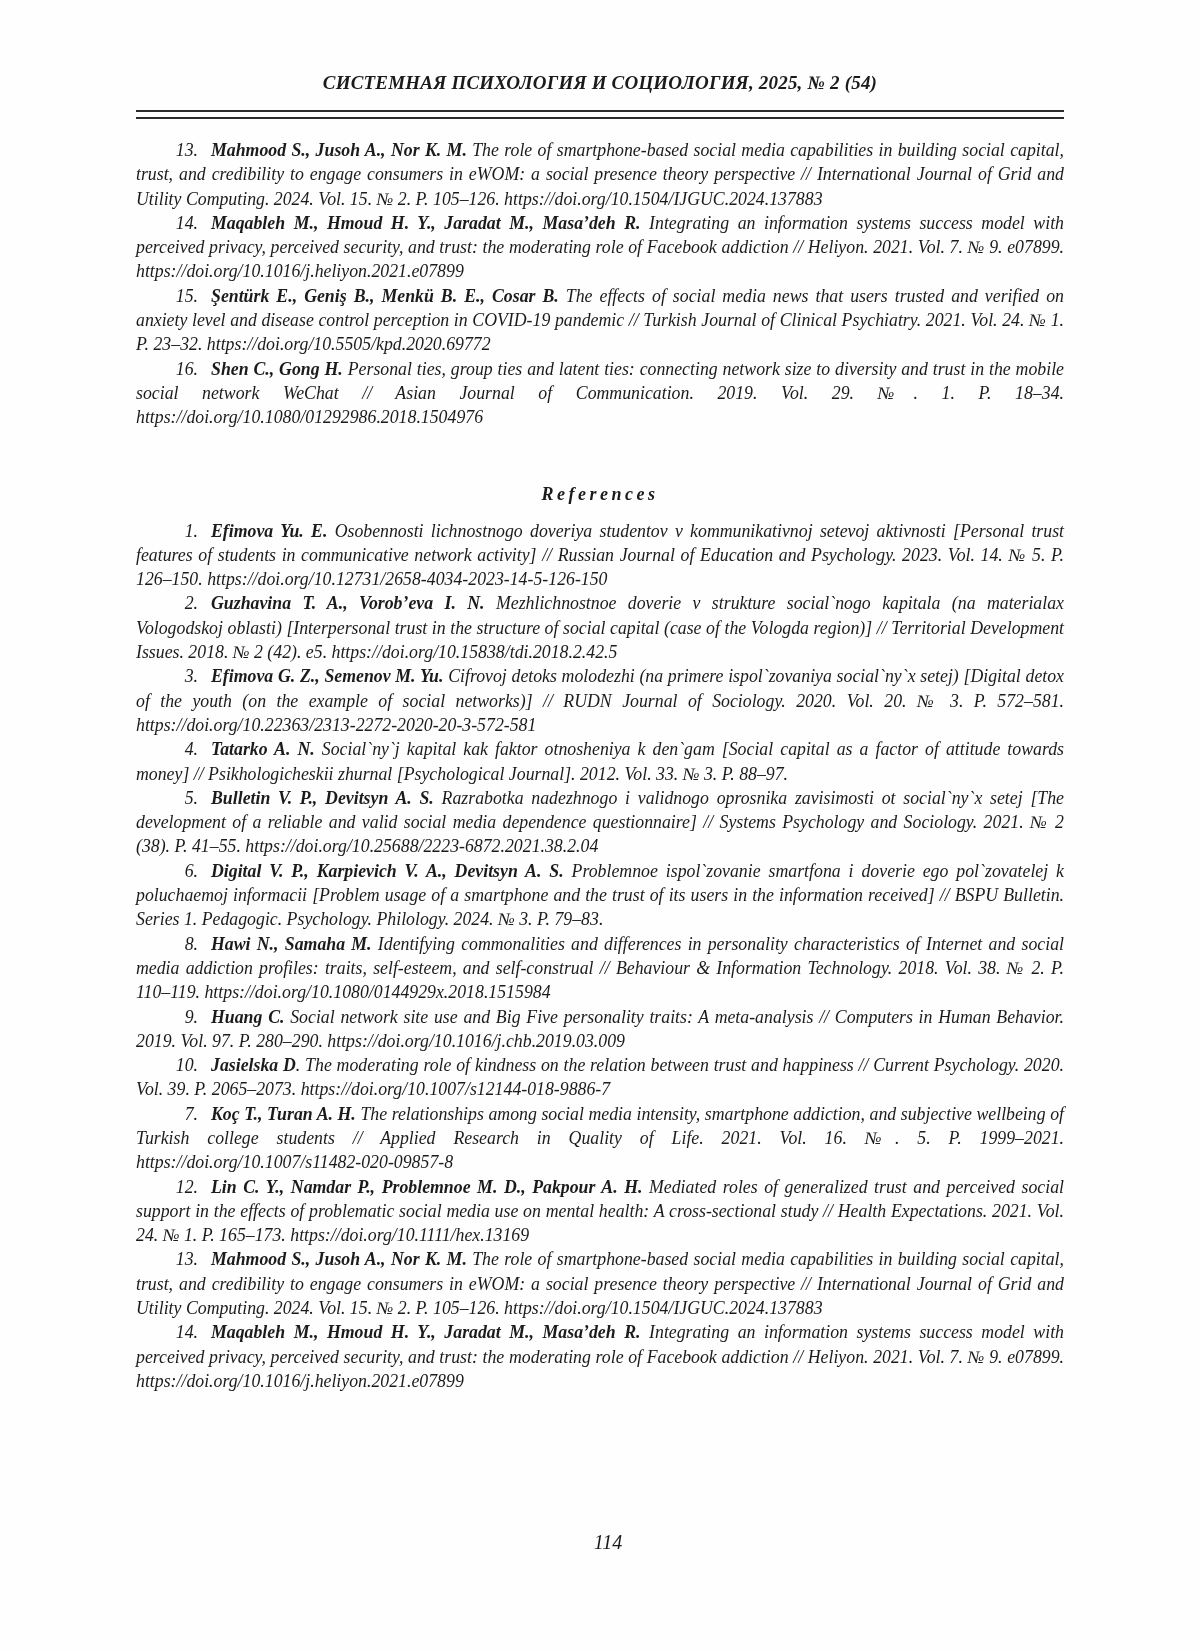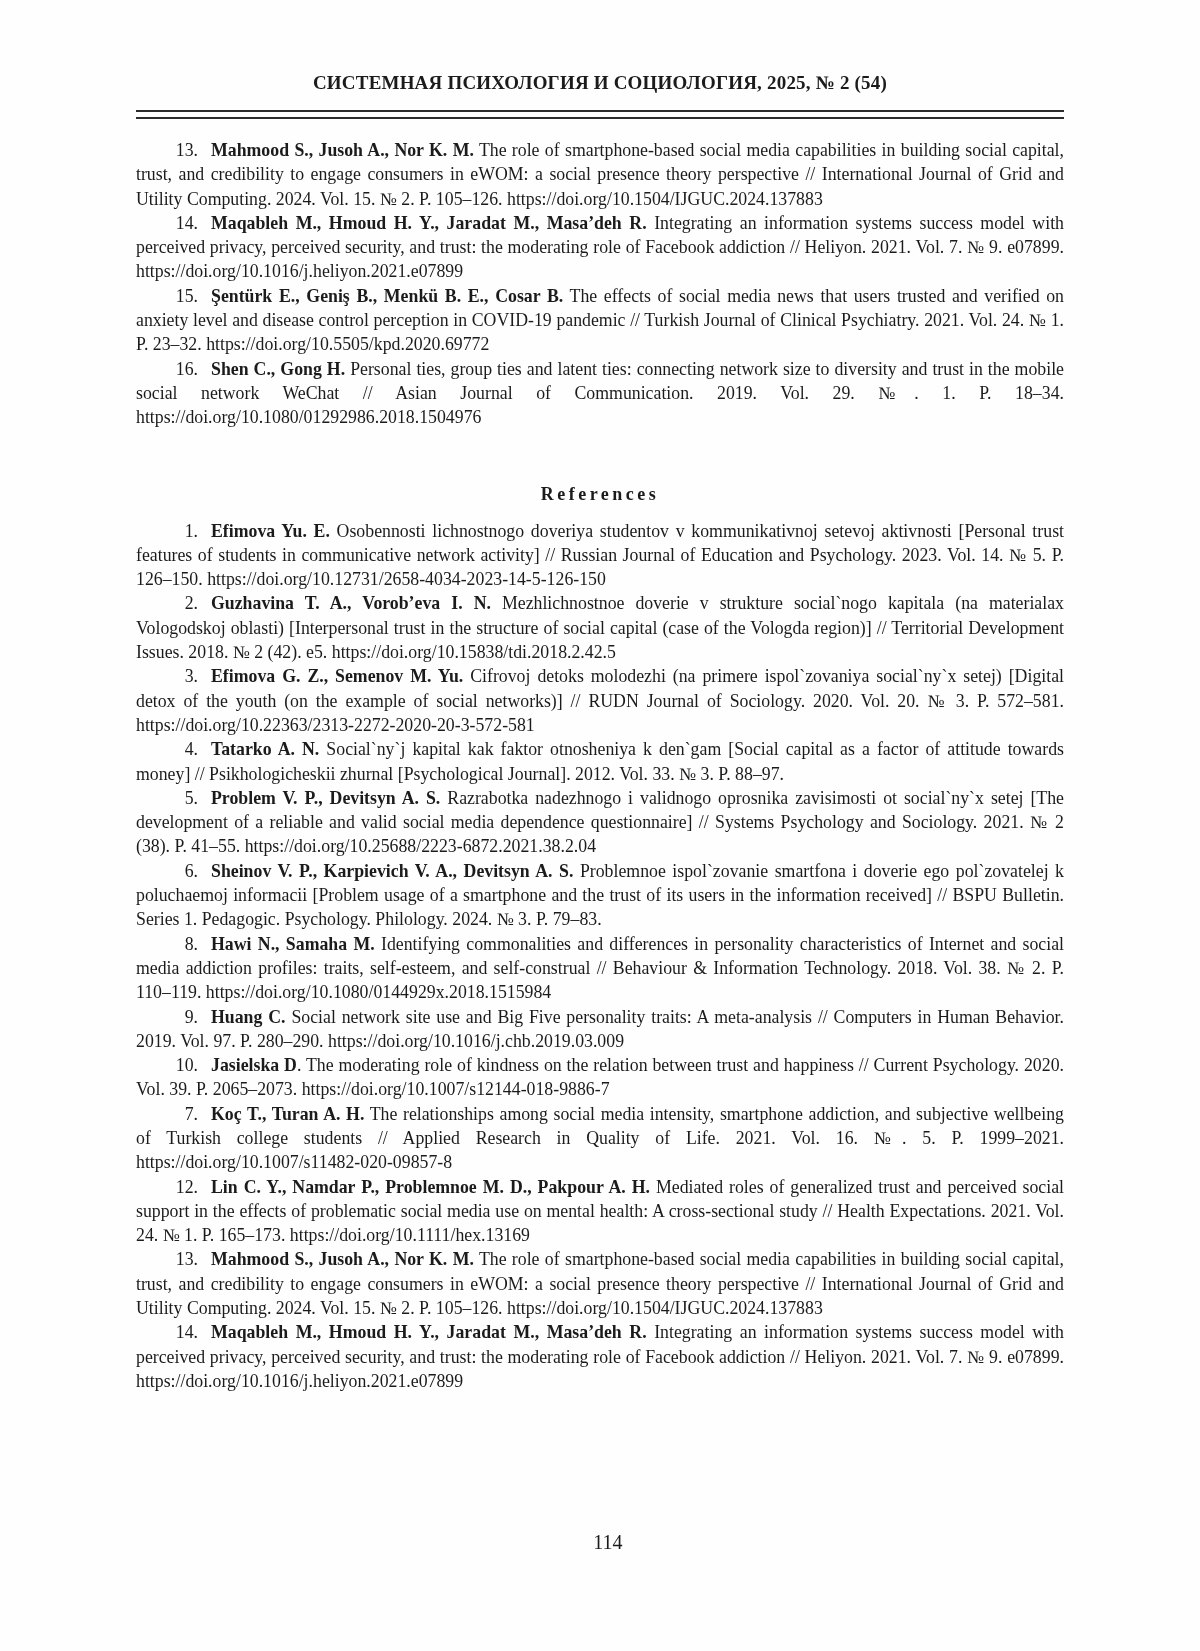--- a/index.html
+++ b/index.html
@@ -5,20 +5,21 @@
   * { box-sizing: border-box; }
   html, body { margin: 0; padding: 0; background: #ffffff; }
   .sheet {
     position: relative;
     width: 1200px;
     height: 1651px;
     background: #fefefe;
     color: #1b1b1b;
     font-family: "Liberation Serif", "DejaVu Serif", serif;
     overflow: hidden;
+    font-style: italic;
   }
   .inner { padding: 0 136px; }
   .journal-title {
     padding-top: 72px;
     text-align: center;
     font-weight: bold;
     font-size: 19px;
     line-height: 22px;
     letter-spacing: 0.2px;
     white-space: nowrap;
@@ -80,22 +81,22 @@
           <p class="ref"><span class="num">16.</span><b>Shen C., Gong H.</b><span> Personal ties, group ties and latent ties: connecting network size to diversity and trust in the mobile social network WeChat // Asian Journal of Communication. 2019. Vol. 29. №. 1. P. 18–34. https://doi.org/10.1080/01292986.2018.1504976</span></p>
         </section>
 
       <h2 class="refs-heading">References</h2>
 
       <section class="body-text" style="margin-top:0;" id="references-list">
           <p class="ref"><span class="num">1.</span><b>Efimova Yu. E.</b><span> Osobennosti lichnostnogo doveriya studentov v kommunikativnoj setevoj aktivnosti [Personal trust features of students in communicative network activity] // Russian Journal of Education and Psychology. 2023. Vol. 14. № 5. P. 126–150. https://doi.org/10.12731/2658-4034-2023-14-5-126-150</span></p>
           <p class="ref"><span class="num">2.</span><b>Guzhavina T. A., Vorob’eva I. N.</b><span> Mezhlichnostnoe doverie v strukture social`nogo kapitala (na materialax Vologodskoj oblasti) [Interpersonal trust in the structure of social capital (case of the Vologda region)] // Territorial Development Issues. 2018. № 2 (42). e5. https://doi.org/10.15838/tdi.2018.2.42.5</span></p>
           <p class="ref"><span class="num">3.</span><b>Efimova G. Z., Semenov M. Yu.</b><span> Cifrovoj detoks molodezhi (na primere ispol`zovaniya social`ny`x setej) [Digital detox of the youth (on the example of social networks)] // RUDN Journal of Sociology. 2020. Vol. 20. № 3. P. 572–581. https://doi.org/10.22363/2313-2272-2020-20-3-572-581</span></p>
           <p class="ref"><span class="num">4.</span><b>Tatarko A. N.</b><span> Social`ny`j kapital kak faktor otnosheniya k den`gam [Social capital as a factor of attitude towards money] // Psikhologicheskii zhurnal [Psychological Journal]. 2012. Vol. 33. № 3. P. 88–97.</span></p>
-          <p class="ref"><span class="num">5.</span><b>Problem V. P., Devitsyn A. S.</b><span> Razrabotka nadezhnogo i validnogo oprosnika zavisimosti ot social`ny`x setej [The development of a reliable and valid social media dependence questionnaire] // Systems Psychology and Sociology. 2021. № 2 (38). P. 41–55. https://doi.org/10.25688/2223-6872.2021.38.2.04</span></p>
-          <p class="ref"><span class="num">6.</span><b>Sheinov V. P., Karpievich V. A., Devitsyn A. S.</b><span> Problemnoe ispol`zovanie smartfona i doverie ego pol`zovatelej k poluchaemoj informacii [Problem usage of a smartphone and the trust of its users in the information received] // BSPU Bulletin. Series 1. Pedagogic. Psychology. Philology. 2024. № 3. P. 79–83.</span></p>
+          <p class="ref"><span class="num">5.</span><b>Bulletin V. P., Devitsyn A. S.</b><span> Razrabotka nadezhnogo i validnogo oprosnika zavisimosti ot social`ny`x setej [The development of a reliable and valid social media dependence questionnaire] // Systems Psychology and Sociology. 2021. № 2 (38). P. 41–55. https://doi.org/10.25688/2223-6872.2021.38.2.04</span></p>
+          <p class="ref"><span class="num">6.</span><b>Digital V. P., Karpievich V. A., Devitsyn A. S.</b><span> Problemnoe ispol`zovanie smartfona i doverie ego pol`zovatelej k poluchaemoj informacii [Problem usage of a smartphone and the trust of its users in the information received] // BSPU Bulletin. Series 1. Pedagogic. Psychology. Philology. 2024. № 3. P. 79–83.</span></p>
           <p class="ref"><span class="num">8.</span><b>Hawi N., Samaha M.</b><span> Identifying commonalities and differences in personality characteristics of Internet and social media addiction profiles: traits, self-esteem, and self-construal // Behaviour &amp; Information Technology. 2018. Vol. 38. № 2. P. 110–119. https://doi.org/10.1080/0144929x.2018.1515984</span></p>
           <p class="ref"><span class="num">9.</span><b>Huang C.</b><span> Social network site use and Big Five personality traits: A meta-analysis // Computers in Human Behavior. 2019. Vol. 97. P. 280–290. https://doi.org/10.1016/j.chb.2019.03.009</span></p>
           <p class="ref"><span class="num">10.</span><b>Jasielska D</b><span>. The moderating role of kindness on the relation between trust and happiness // Current Psychology. 2020. Vol. 39. P. 2065–2073. https://doi.org/10.1007/s12144-018-9886-7</span></p>
           <p class="ref"><span class="num">7.</span><b>Koç T., Turan A. H.</b><span> The relationships among social media intensity, smartphone addiction, and subjective wellbeing of Turkish college students // Applied Research in Quality of Life. 2021. Vol. 16. №. 5. P. 1999–2021. https://doi.org/10.1007/s11482-020-09857-8</span></p>
           <p class="ref"><span class="num">12.</span><b>Lin C. Y., Namdar P., Problemnoe M. D., Pakpour A. H.</b><span> Mediated roles of generalized trust and perceived social support in the effects of problematic social media use on mental health: A cross-sectional study // Health Expectations. 2021. Vol. 24. № 1. P. 165–173. https://doi.org/10.1111/hex.13169</span></p>
           <p class="ref"><span class="num">13.</span><b>Mahmood S., Jusoh A., Nor K. M.</b><span> The role of smartphone-based social media capabilities in building social capital, trust, and credibility to engage consumers in eWOM: a social presence theory perspective // International Journal of Grid and Utility Computing. 2024. Vol. 15. № 2. P. 105–126. https://doi.org/10.1504/IJGUC.2024.137883</span></p>
           <p class="ref"><span class="num">14.</span><b>Maqableh M., Hmoud H. Y., Jaradat M., Masa’deh R.</b><span> Integrating an information systems success model with perceived privacy, perceived security, and trust: the moderating role of Facebook addiction // Heliyon. 2021. Vol. 7. № 9. e07899. https://doi.org/10.1016/j.heliyon.2021.e07899</span></p>
         </section>
     </main>
   </div>

